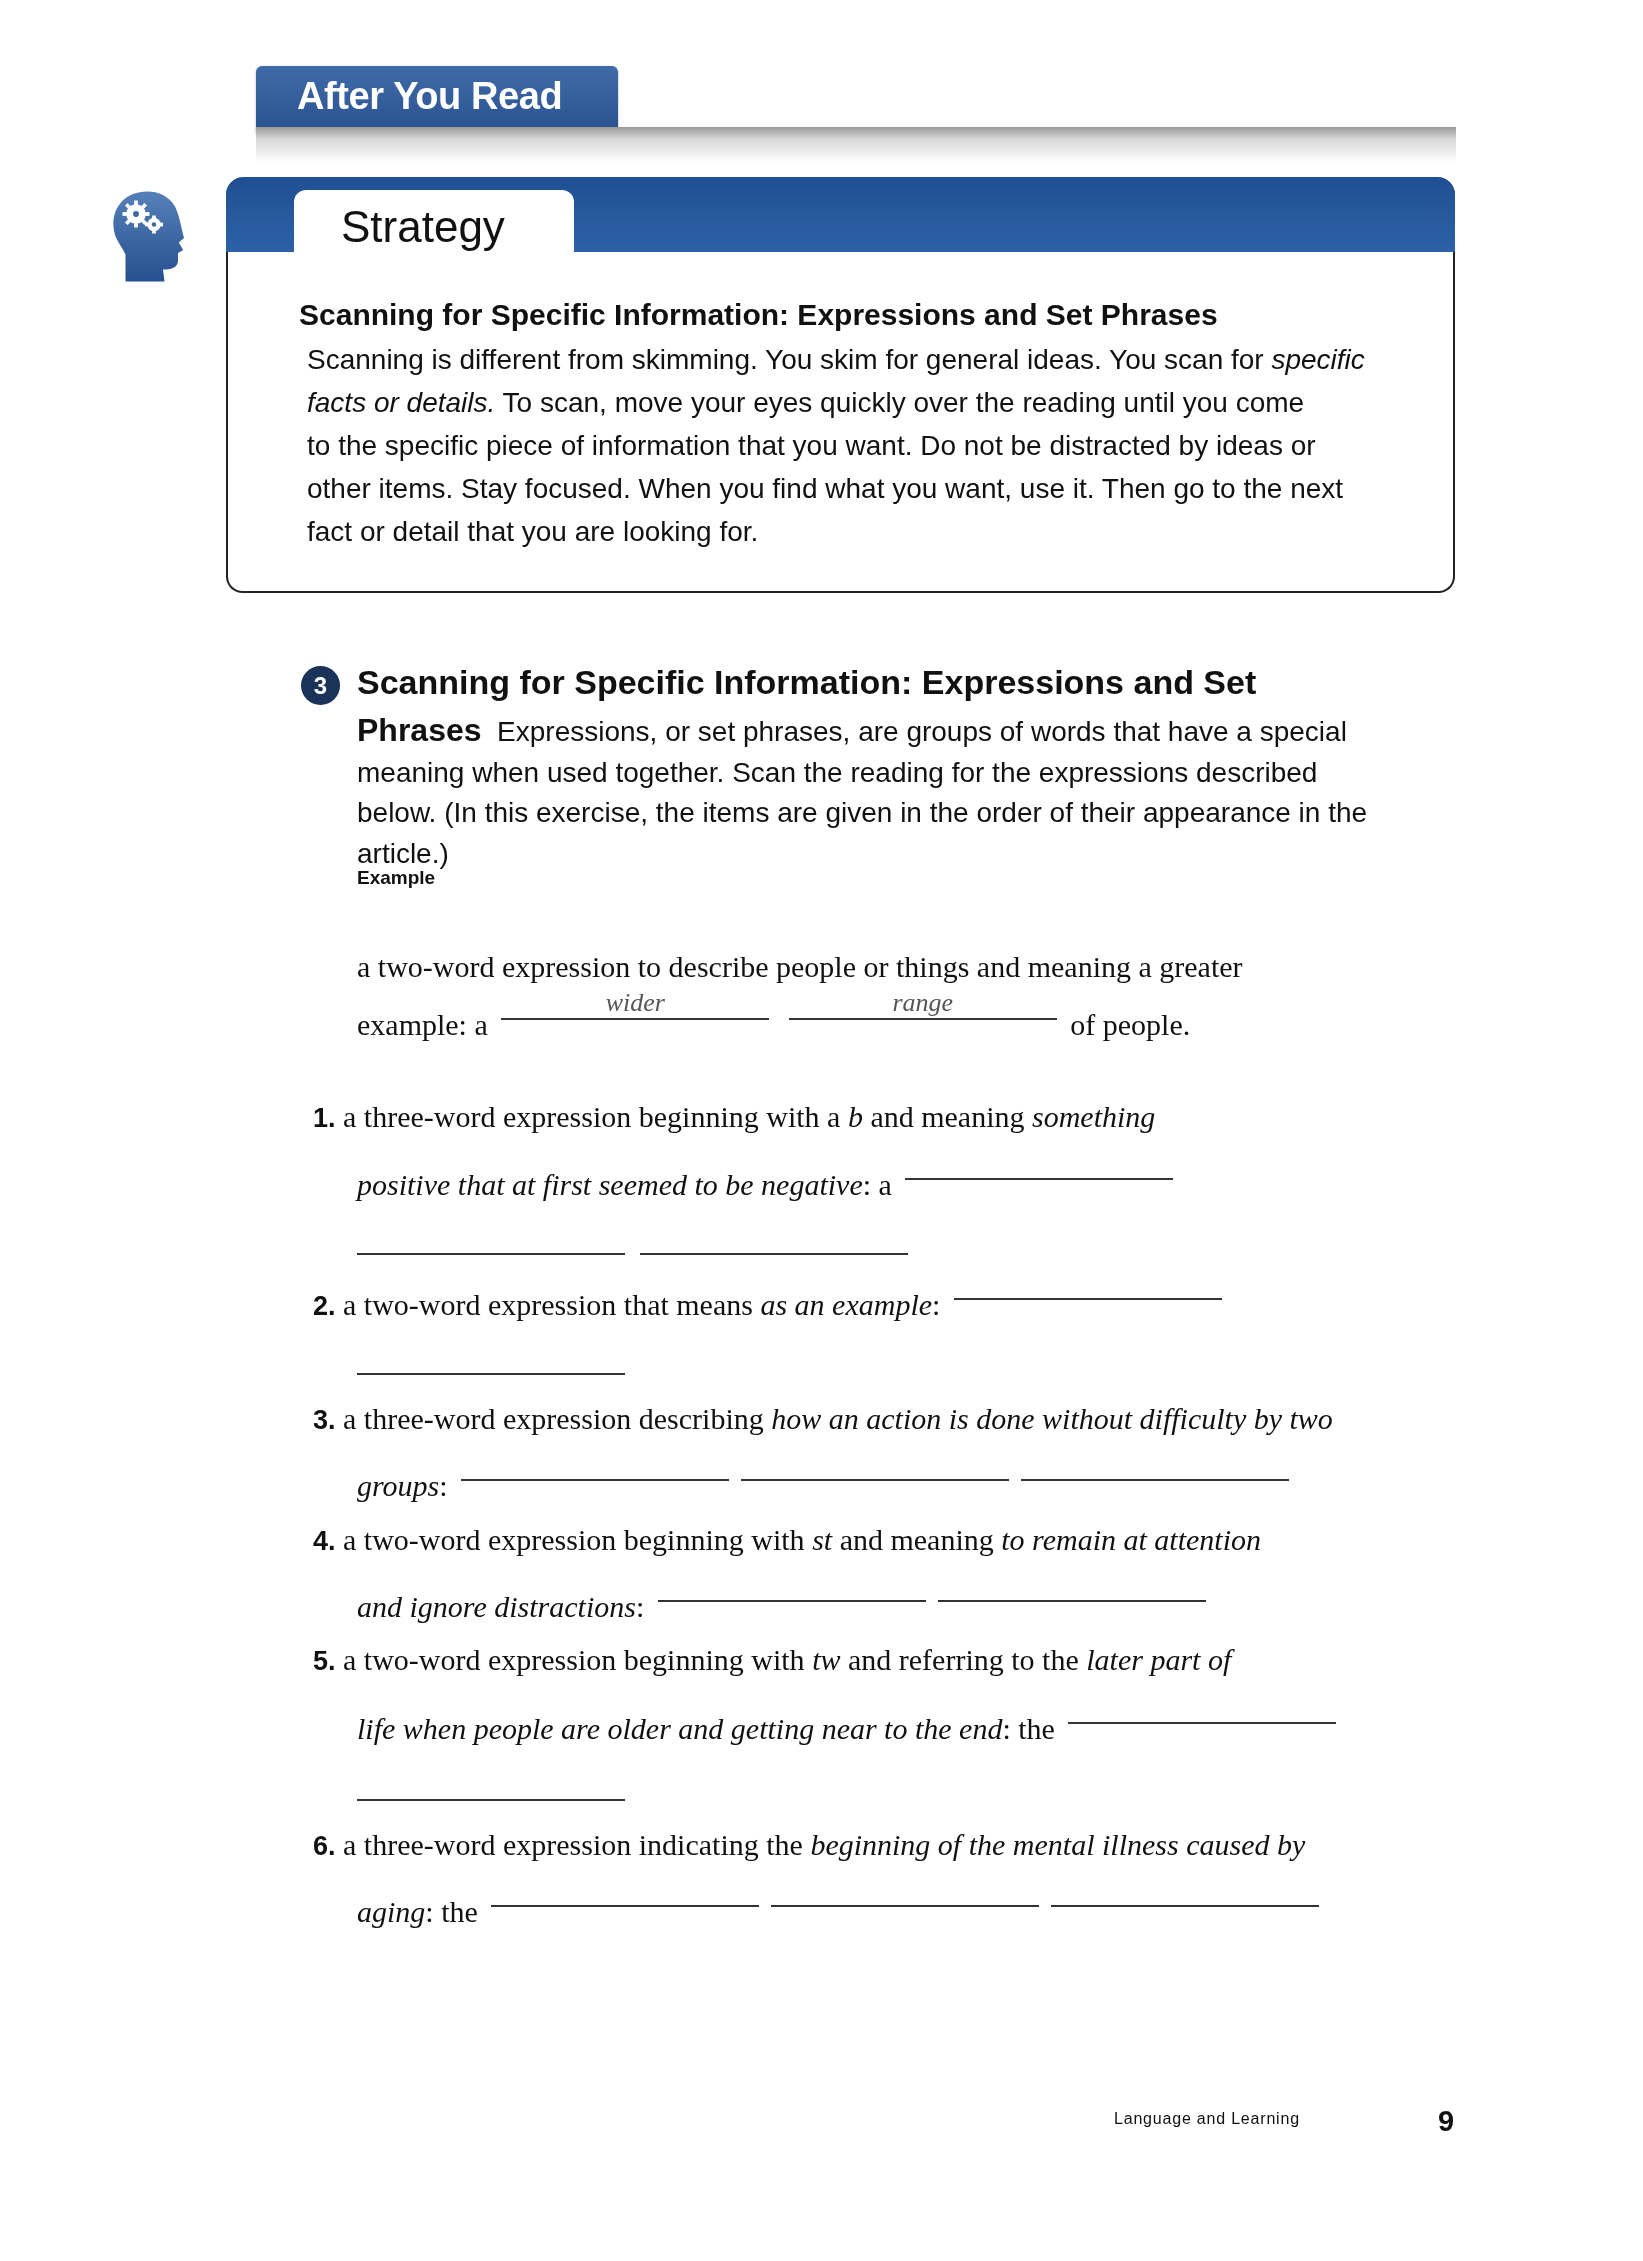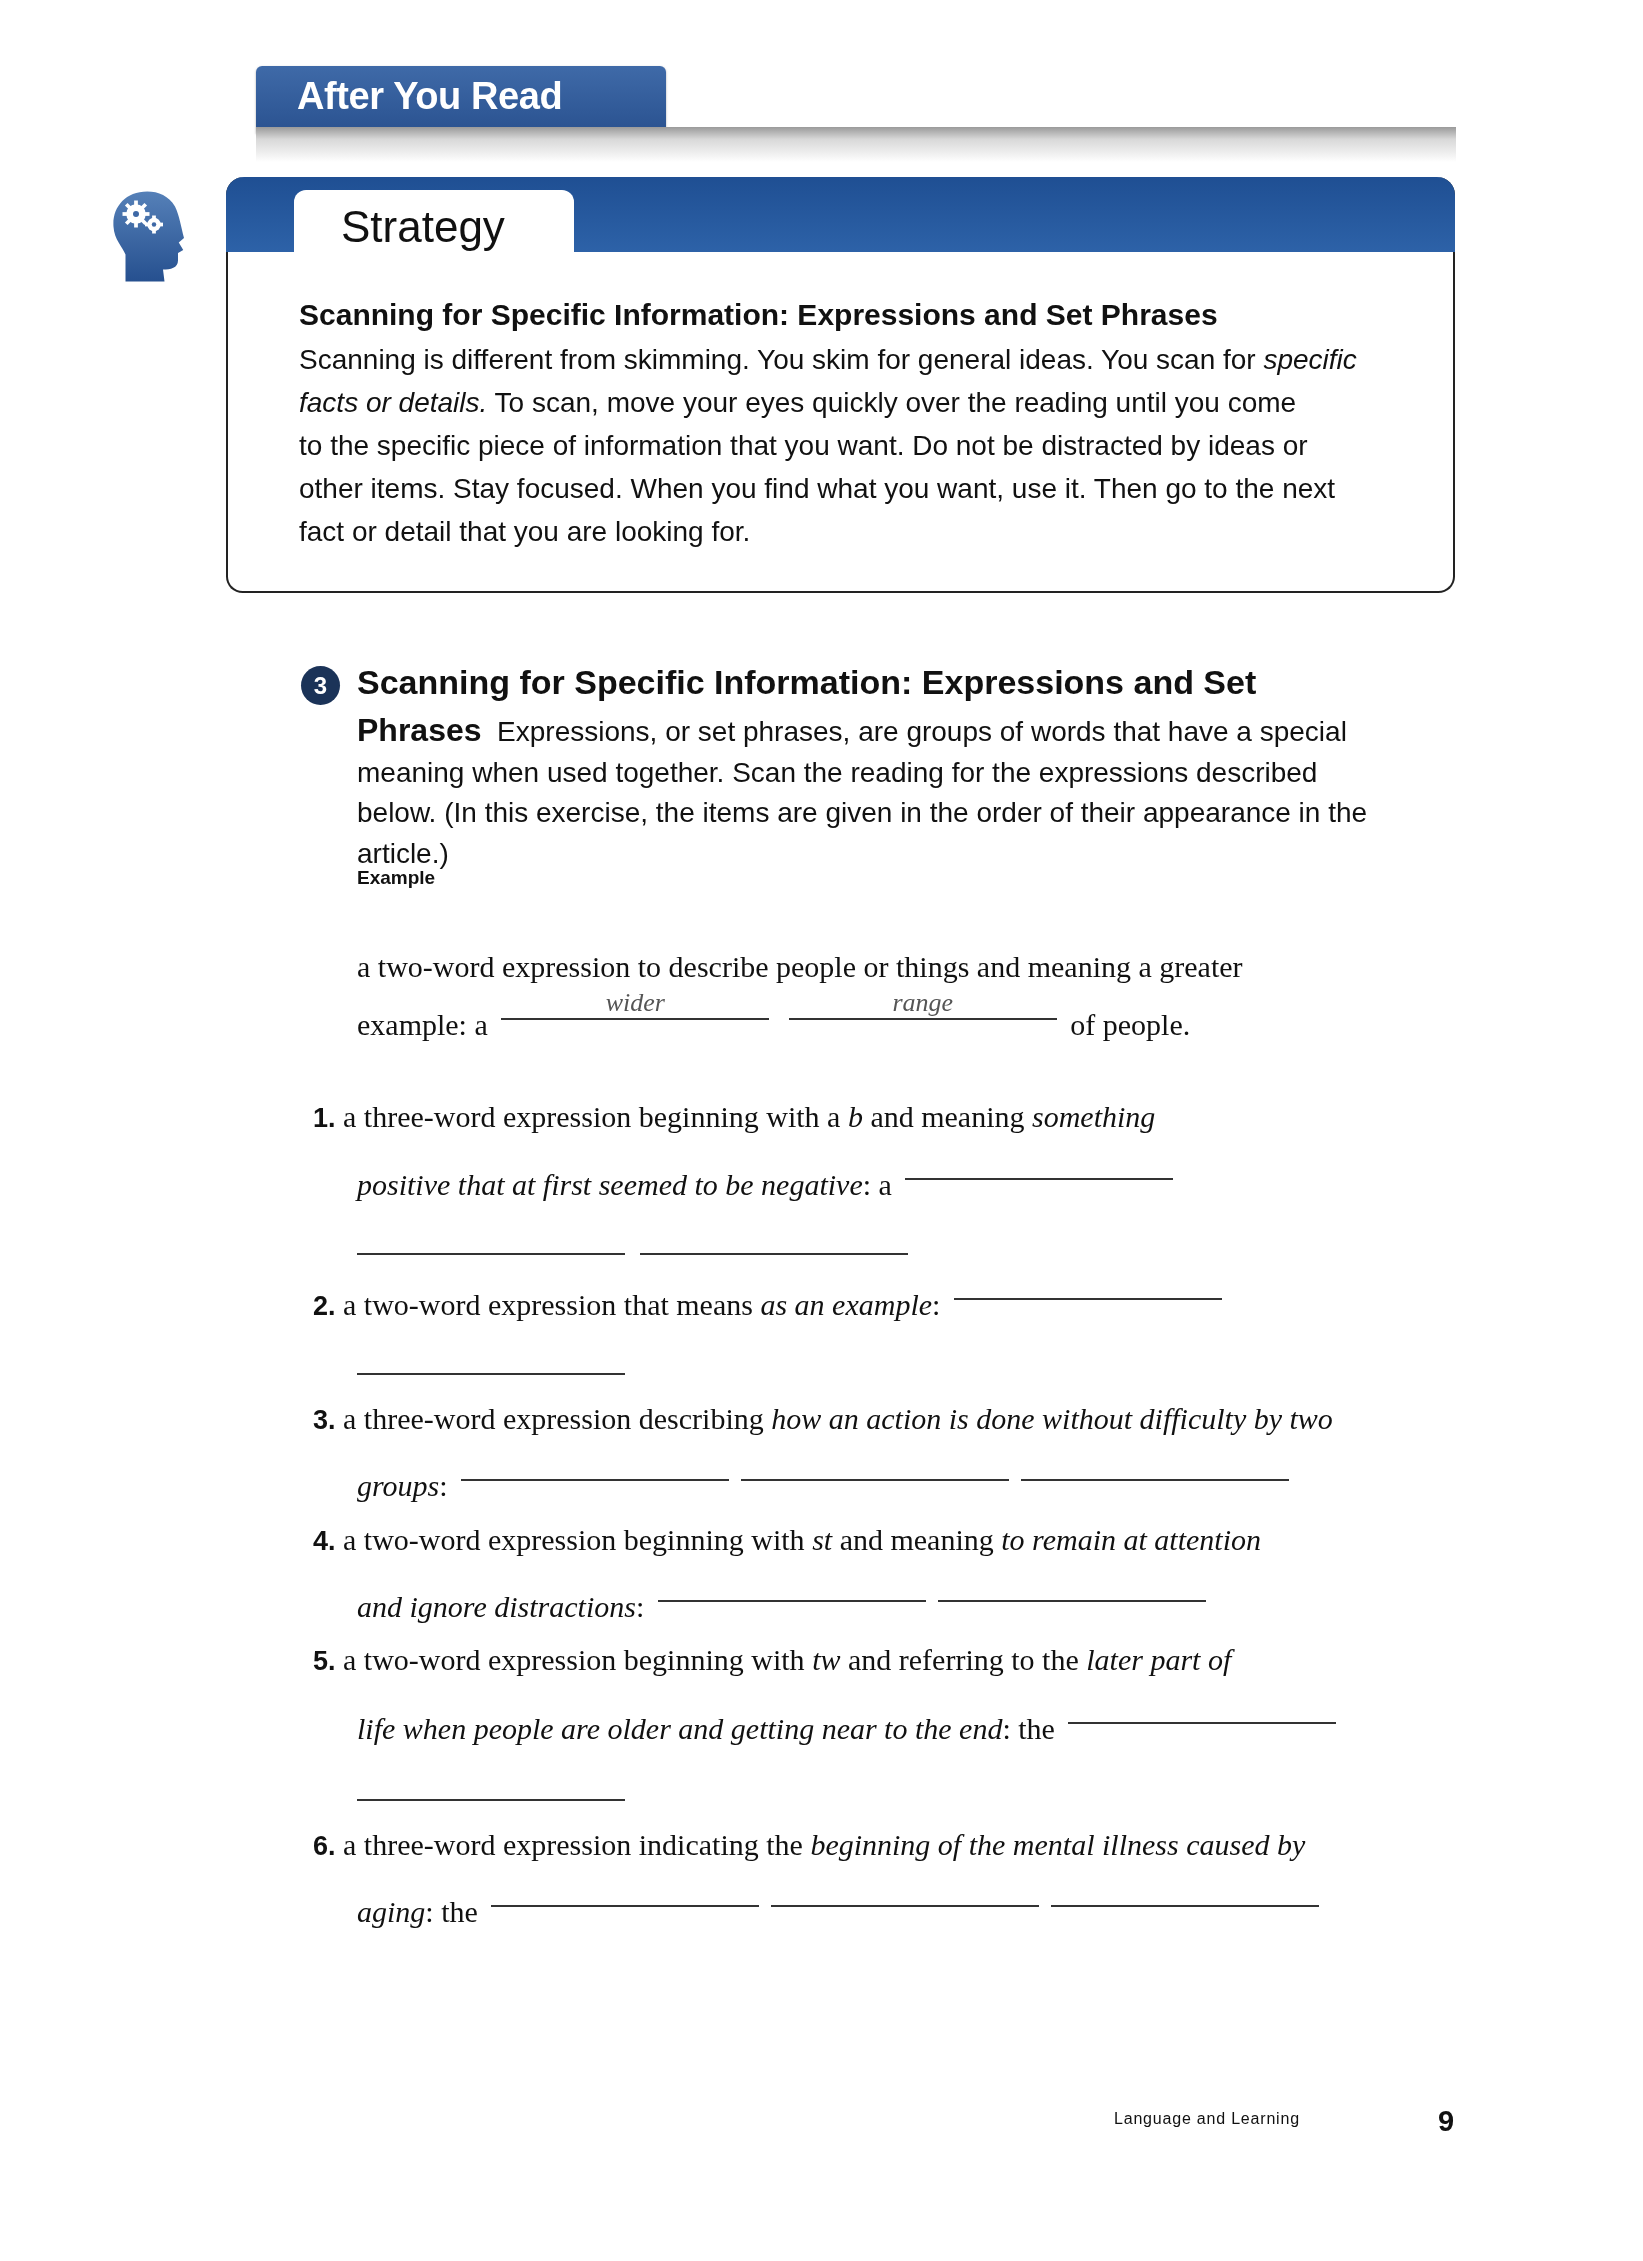--- a/index.html
+++ b/index.html
@@ -2,35 +2,35 @@
 <html style="font-size:12px"><head>
 <meta charset="utf-8">
 <style>
   html, body { margin:0; padding:0; background:#ffffff; }
   body { width:1643px; height:2261px; position:relative; overflow:hidden; color:#111; }
   .abs { position:absolute; }
   .sans { font-family: "Liberation Sans", "DejaVu Sans", sans-serif; }
   .serif { font-family: "Liberation Serif", "DejaVu Serif", serif; }
 
   
-  #section-tab { left:256px; top:66px; width:362px; height:66px; background:linear-gradient(#3f6aa8,#2a5290); border-radius:6px 6px 0 0; box-shadow:0 1.5px 2.3px rgba(0,0,0,.35);padding-left:48px; }
+  #section-tab { left:256px; top:66px; width:362px; height:66px; background:linear-gradient(#3f6aa8,#2a5290); border-radius:6px 6px 0 0; box-shadow:0 1.5px 2.3px rgba(0,0,0,.35); }
   #section-tab span { position:absolute; left:41px; top:9px; color:#fff; font-weight:bold; font-size:38px; letter-spacing:-0.4px; }
   #section-rule { left:256px; top:127px; width:1200px; height:35px; background:linear-gradient(#9a9a9a 0%,#d8d8d8 35%,#f2f2f2 80%,#ffffff 100%); }
 
   
   #head-icon { left:106px; top:185px; width:90px; height:106px; }
 
   
   #strategy-box { left:226px; top:177px; width:1229px; height:416px; border:2.3px solid #222; border-top:none; border-radius:18px 18px 16.6px 16.6px; box-sizing:border-box; background:#fff; }
   #strategy-band { left:226px; top:177px; width:1229px; height:75px; background:linear-gradient(#1f4f93,#2d62a8); border-radius:18px 18px 0 0; }
   #strategy-tab { left:253px; top:190px; width:280px; height:69px; background:#fff; border-radius:12px 12px 0 0;margin-left:41px; }
   #strategy-tab span { position:absolute; left:47px; top:12px; font-size:44px; color:#111; }
 
   #strategy-title { left:299px; top:298px; font-size:30px; font-weight:bold; }
-  .strat-line { left:299px; font-size:28px; white-space:nowrap; }
+  .strat-line { left:307px; font-size:28px; white-space:nowrap; }
 
   
   #ex-num { left:301px; top:666px; width:39px; height:39px; border-radius:50%; background:#1b3358; color:#fff; font-weight:bold; font-size:24px; text-align:center; line-height:39px; }
   #ex-heading1 { left:357px; top:663px; font-size:34px; font-weight:bold; white-space:nowrap; }
   .ex-line { left:357px; font-size:28px; white-space:nowrap; }
   .ex-line b { font-size:32px; }
   #example-label { left:357px; top:867px; font-size:19px; font-weight:bold; }
 
   .q-line { font-size:30px; white-space:nowrap; }
   .q-num { font-family:"Liberation Sans","DejaVu Sans",sans-serif; font-weight:bold; font-size:27px; }

